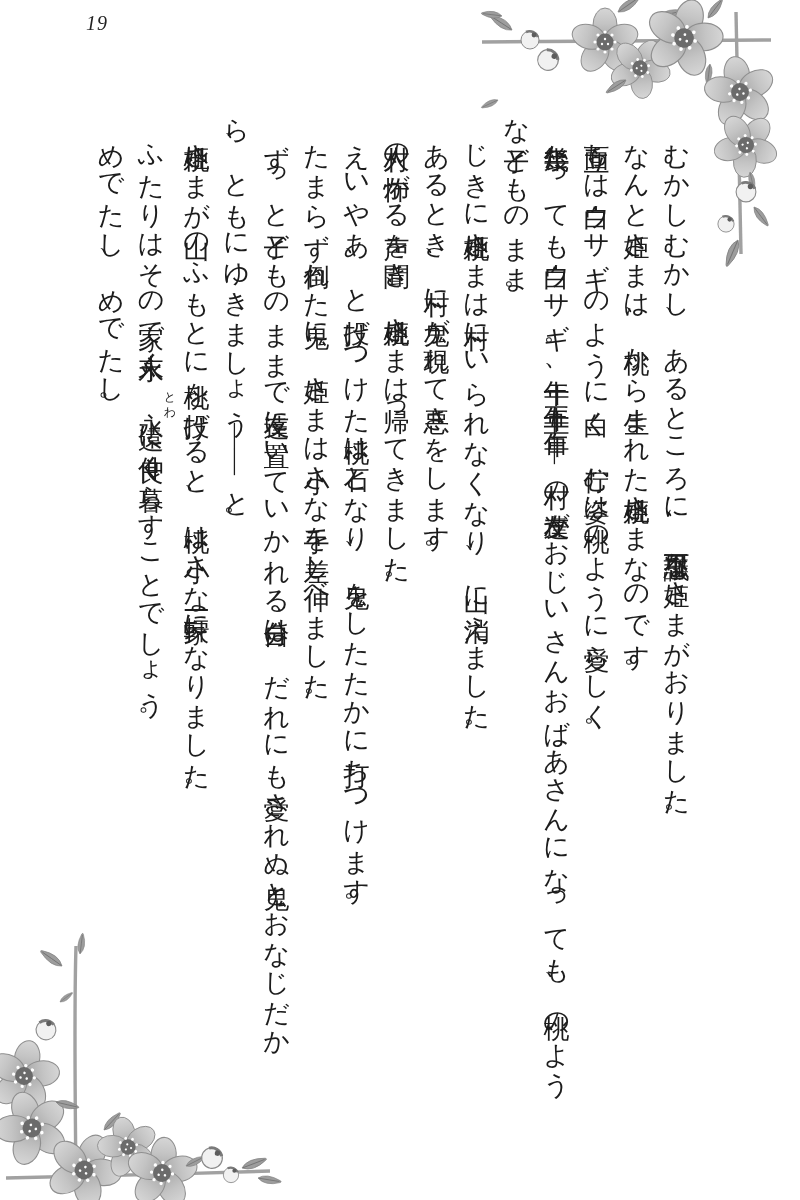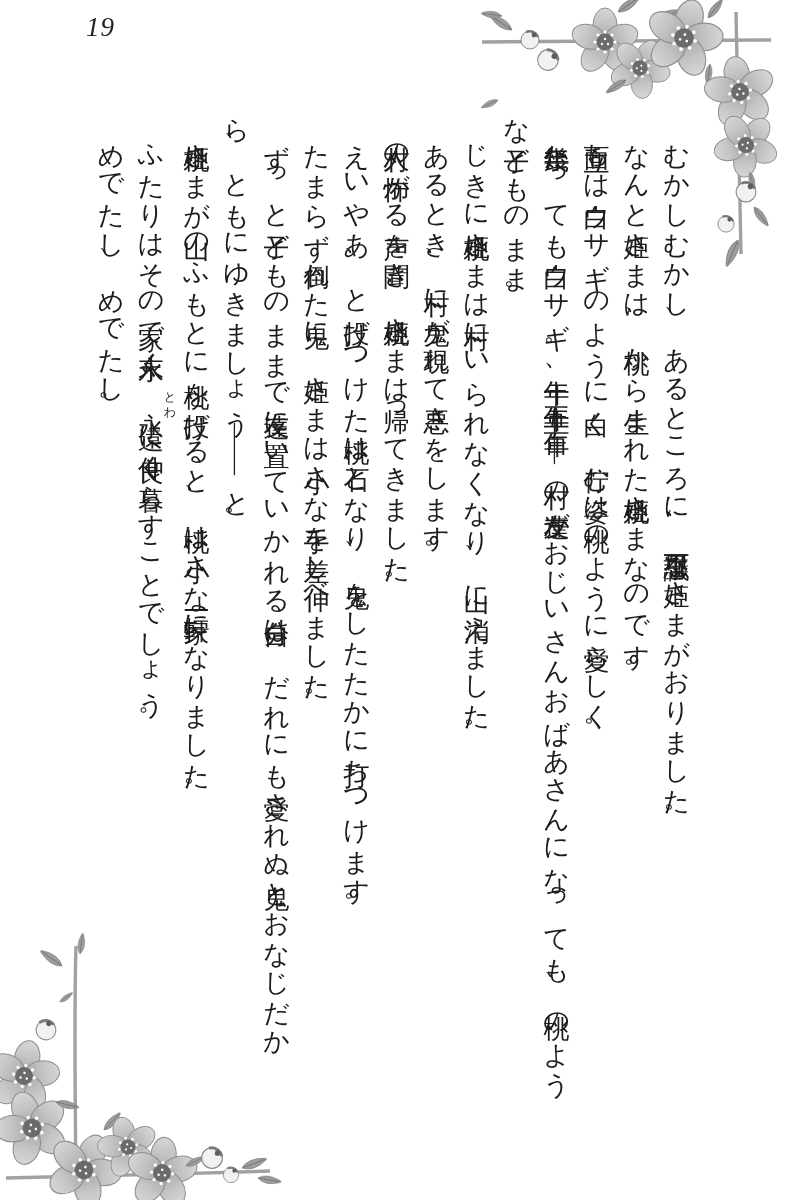--- a/index.html
+++ b/index.html
@@ -22,21 +22,21 @@
   .page{
     position:relative;
     width:800px;height:1200px;
     background:var(--paper);
     overflow:hidden;
   }
   .page-number{
     position:absolute;
     left:86px;top:12px;
     font-style:italic;
-    font-size:27px;
+    font-size:20px;
     letter-spacing:1px;
     color:#222;
   }
   .story-text{
     position:absolute;
     top:100px;
     right:104px;
     height:988px;
     writing-mode:vertical-rl;
     -webkit-writing-mode:vertical-rl;

